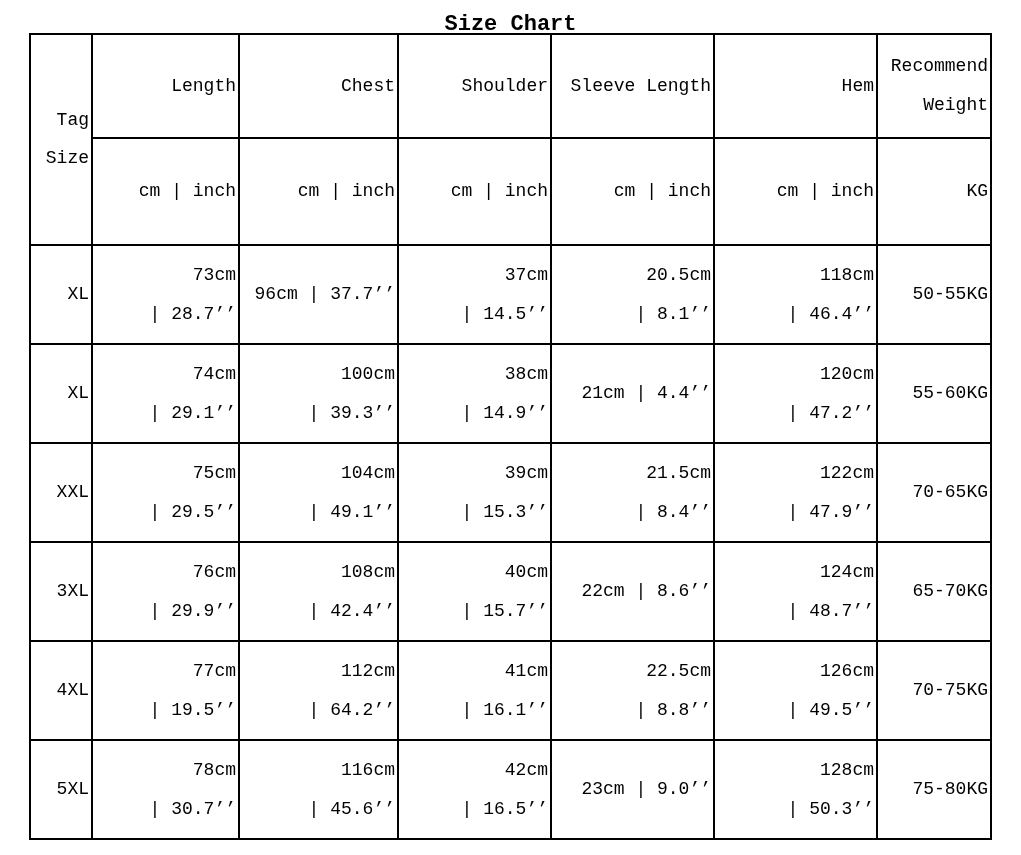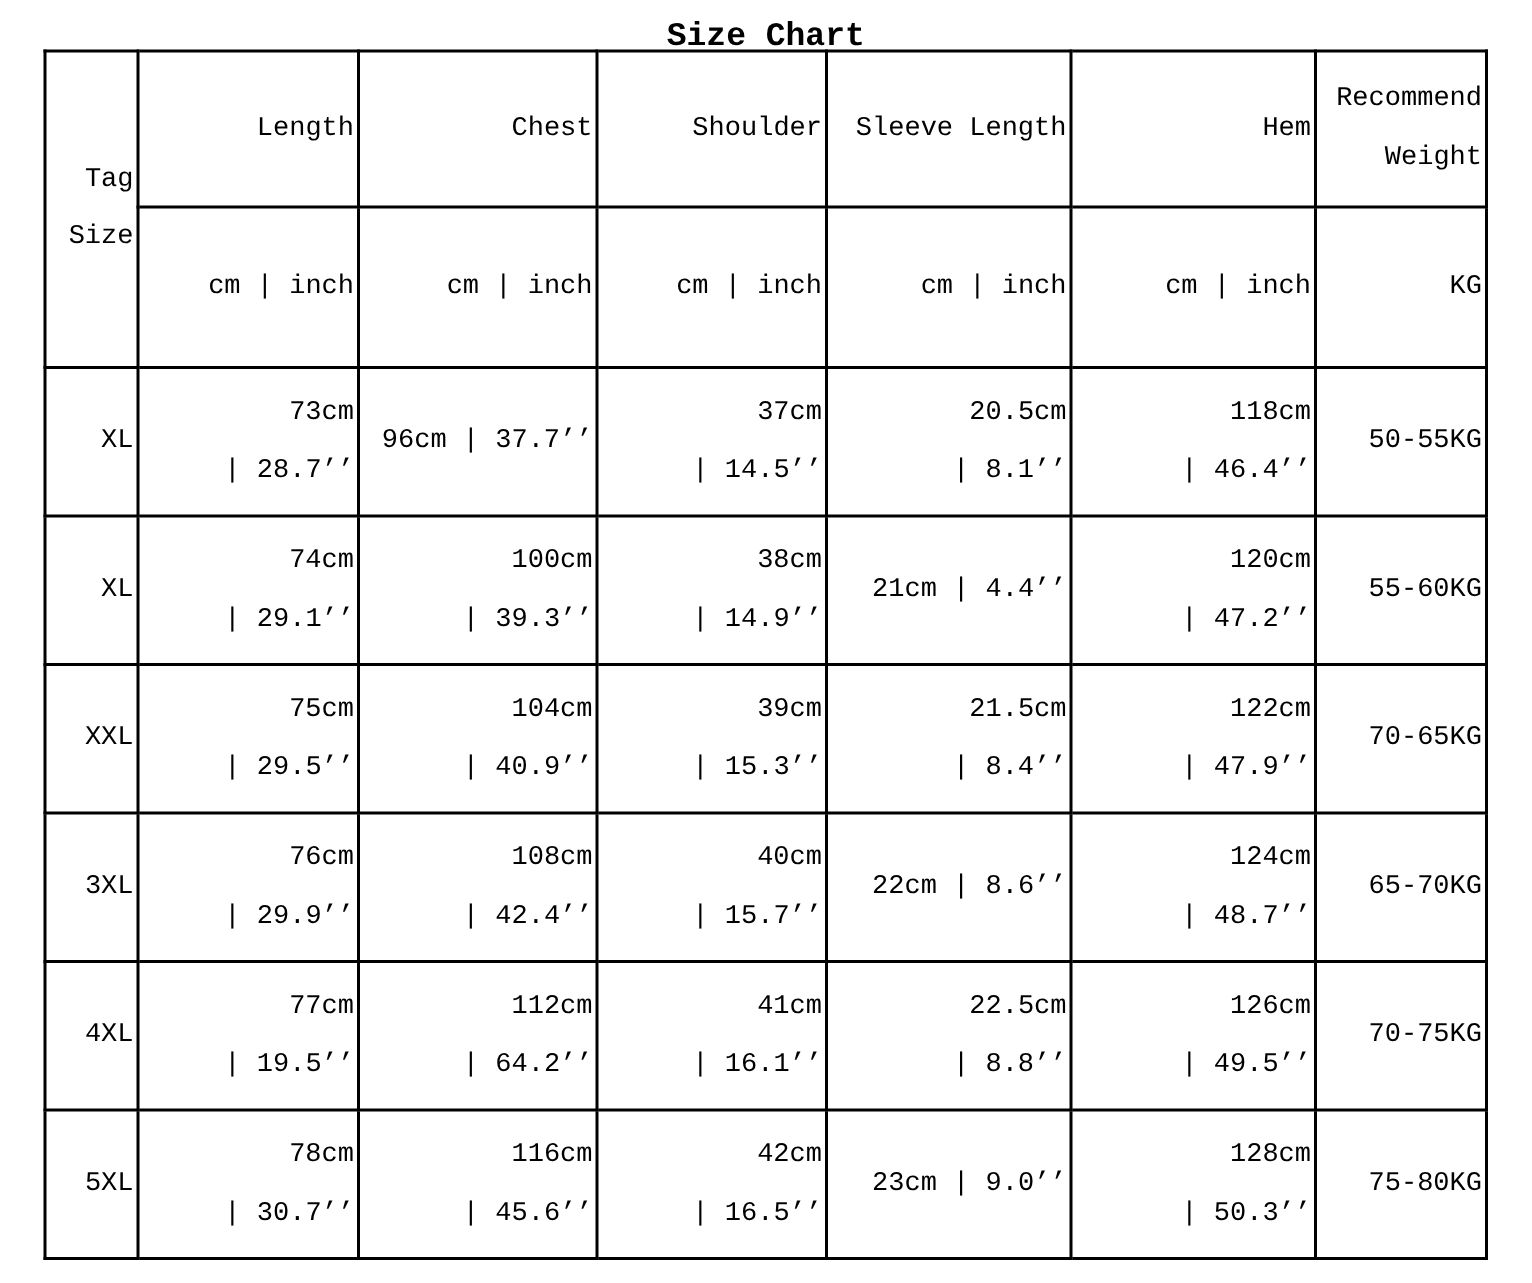--- a/index.html
+++ b/index.html
@@ -104,21 +104,21 @@
         <td>21cm |  4.4’’</td>
         <td>120cm
 |  47.2’’</td>
         <td>55-60KG</td>
       </tr>
       <tr class="data-row">
         <td>XXL</td>
         <td>75cm
 |  29.5’’</td>
         <td>104cm
-|  40.9’’</td>
+|  49.1’’</td>
         <td>39cm
 |  15.3’’</td>
         <td>21.5cm
 |  8.4’’</td>
         <td>122cm
 |  47.9’’</td>
         <td>70-65KG</td>
       </tr>
       <tr class="data-row">
         <td>3XL</td>

